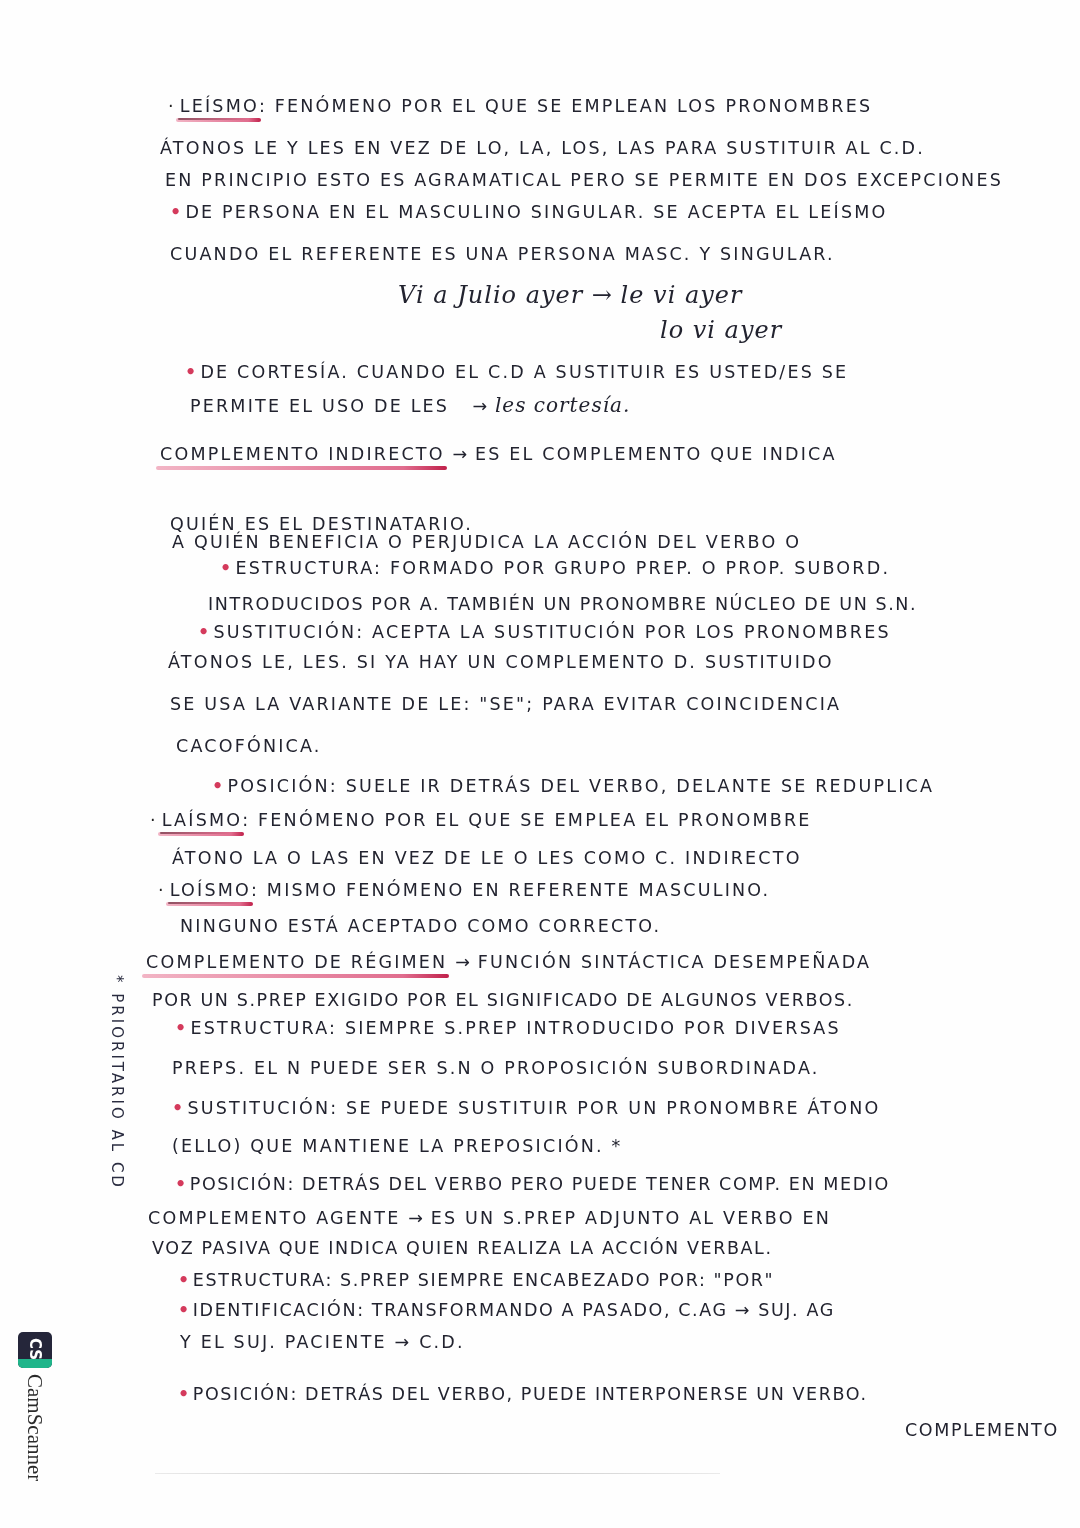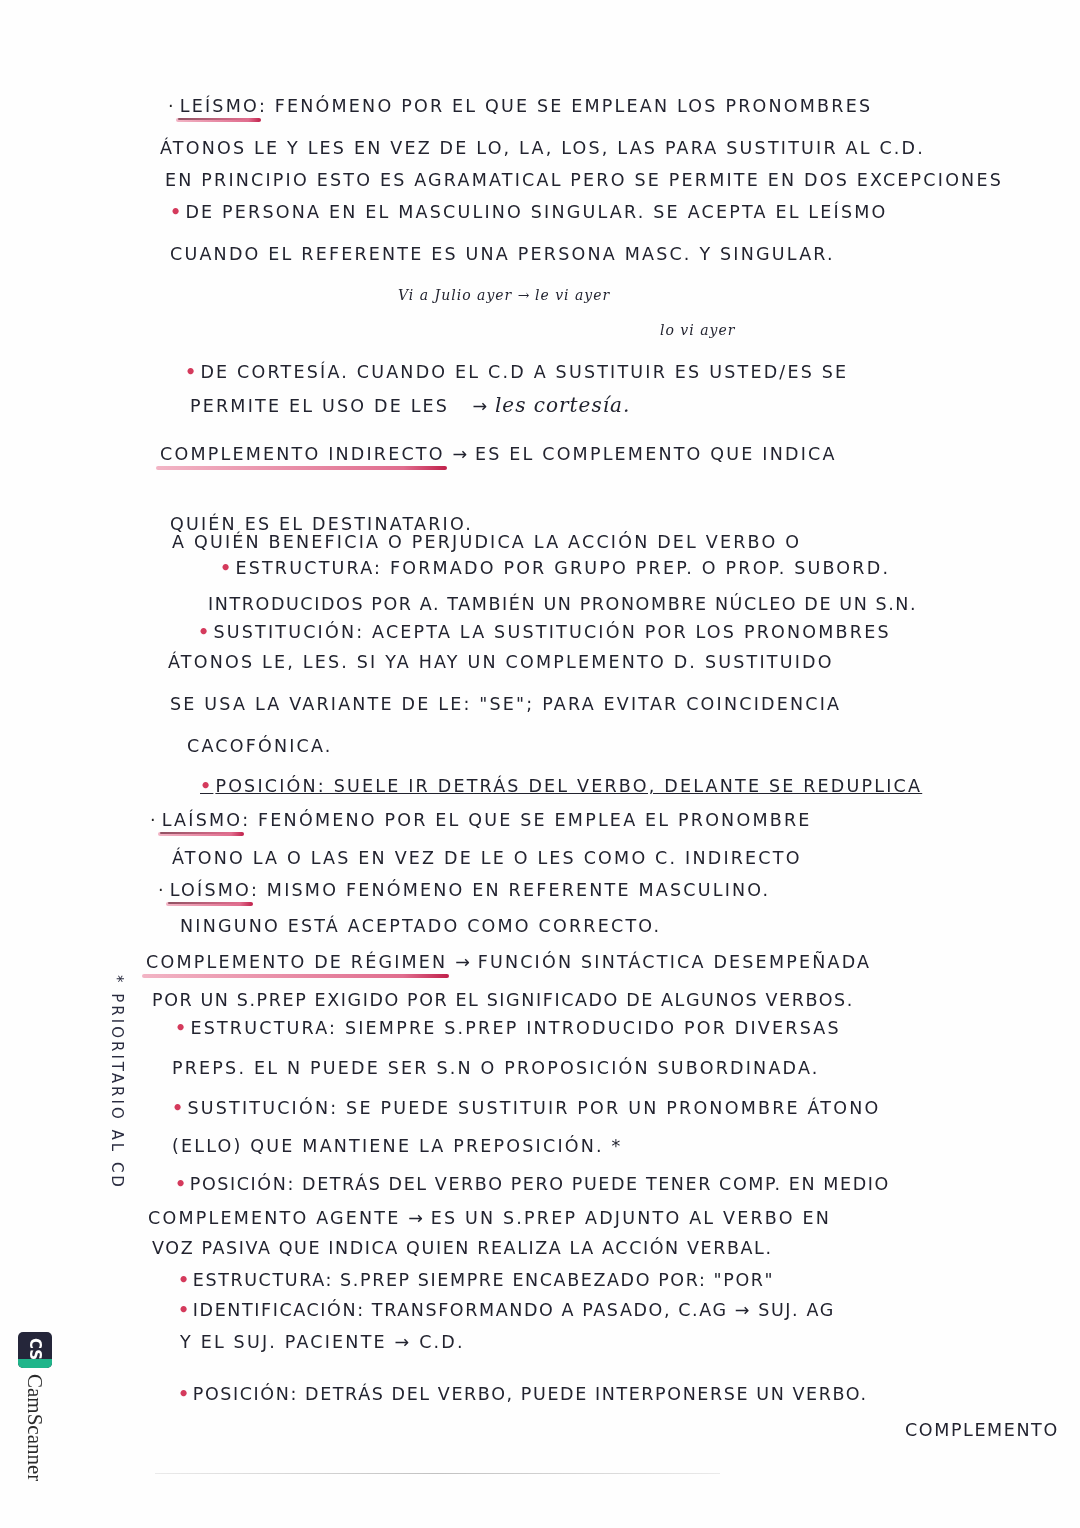--- a/index.html
+++ b/index.html
@@ -17,21 +17,21 @@
       letter-spacing: 2.2px;
       text-transform: uppercase;
       line-height: 24px;
       color: #22232f;
     }
     .ln.small { letter-spacing: 1.6px; }
     .ln.script {
       text-transform: none;
       font-family: "DejaVu Serif", serif;
       font-style: italic;
-      font-size: 14px;
+      font-size: 24px;
       letter-spacing: 1px;
     }
     .term { position: relative; display: inline-block; }
     .term::after {
       content: ""; position: absolute; left: -4px; right: -2px; bottom: -4px; height: 4px;
       background: linear-gradient(90deg, rgba(232,120,150,0.55), #e06d8e 85%, #c0204a);
       border-radius: 2px;
     }
     .term.dark::before {
       content: ""; position: absolute; left: -2px; right: 0; bottom: -2px; height: 2px;
@@ -116,23 +116,23 @@
   <div class="ln" style="left:208px;top:556px;margin-left:12px;">
     <span class="bullet">•</span><span>Estructura: formado por grupo prep. o prop. subord.</span>
   </div>
   <div class="ln small" style="left:208px;top:592px;">introducidos por a. También un pronombre núcleo de un S.N.</div>
 
   <div class="ln" style="left:198px;top:620px;">
     <span class="bullet">•</span><span>Sustitución: acepta la sustitución por los pronombres</span>
   </div>
   <div class="ln" style="left:168px;top:650px;">átonos le, les. Si ya hay un complemento D. sustituido</div>
   <div class="ln" style="left:170px;top:692px;">se usa la variante de le: "se"; para evitar coincidencia</div>
-  <div class="ln" style="left:176px;top:734px;margin-left:11px;">cacofónica.</div>
+  <div class="ln" style="left:176px;top:734px;">cacofónica.</div>
 
-  <div class="ln" style="left:200px;top:774px;text-decoration:underline;">
+  <div class="ln" style="left:212px;top:774px;">
     <span class="bullet">•</span><span>Posición: suele ir detrás del verbo, delante se reduplica</span>
   </div>
 
   <div class="ln" style="left:150px;top:808px;">
     <span class="dotb">·</span><span class="term dark">Laísmo</span><span>: fenómeno por el que se emplea el pronombre</span>
   </div>
   <div class="ln" style="left:172px;top:846px;text-align:right;">átono la o las en vez de le o les como C. indirecto</div>
 
   <div class="ln" style="left:158px;top:878px;">
     <span class="dotb">·</span><span class="term dark">Loísmo</span><span>: mismo fenómeno en referente masculino.</span>

